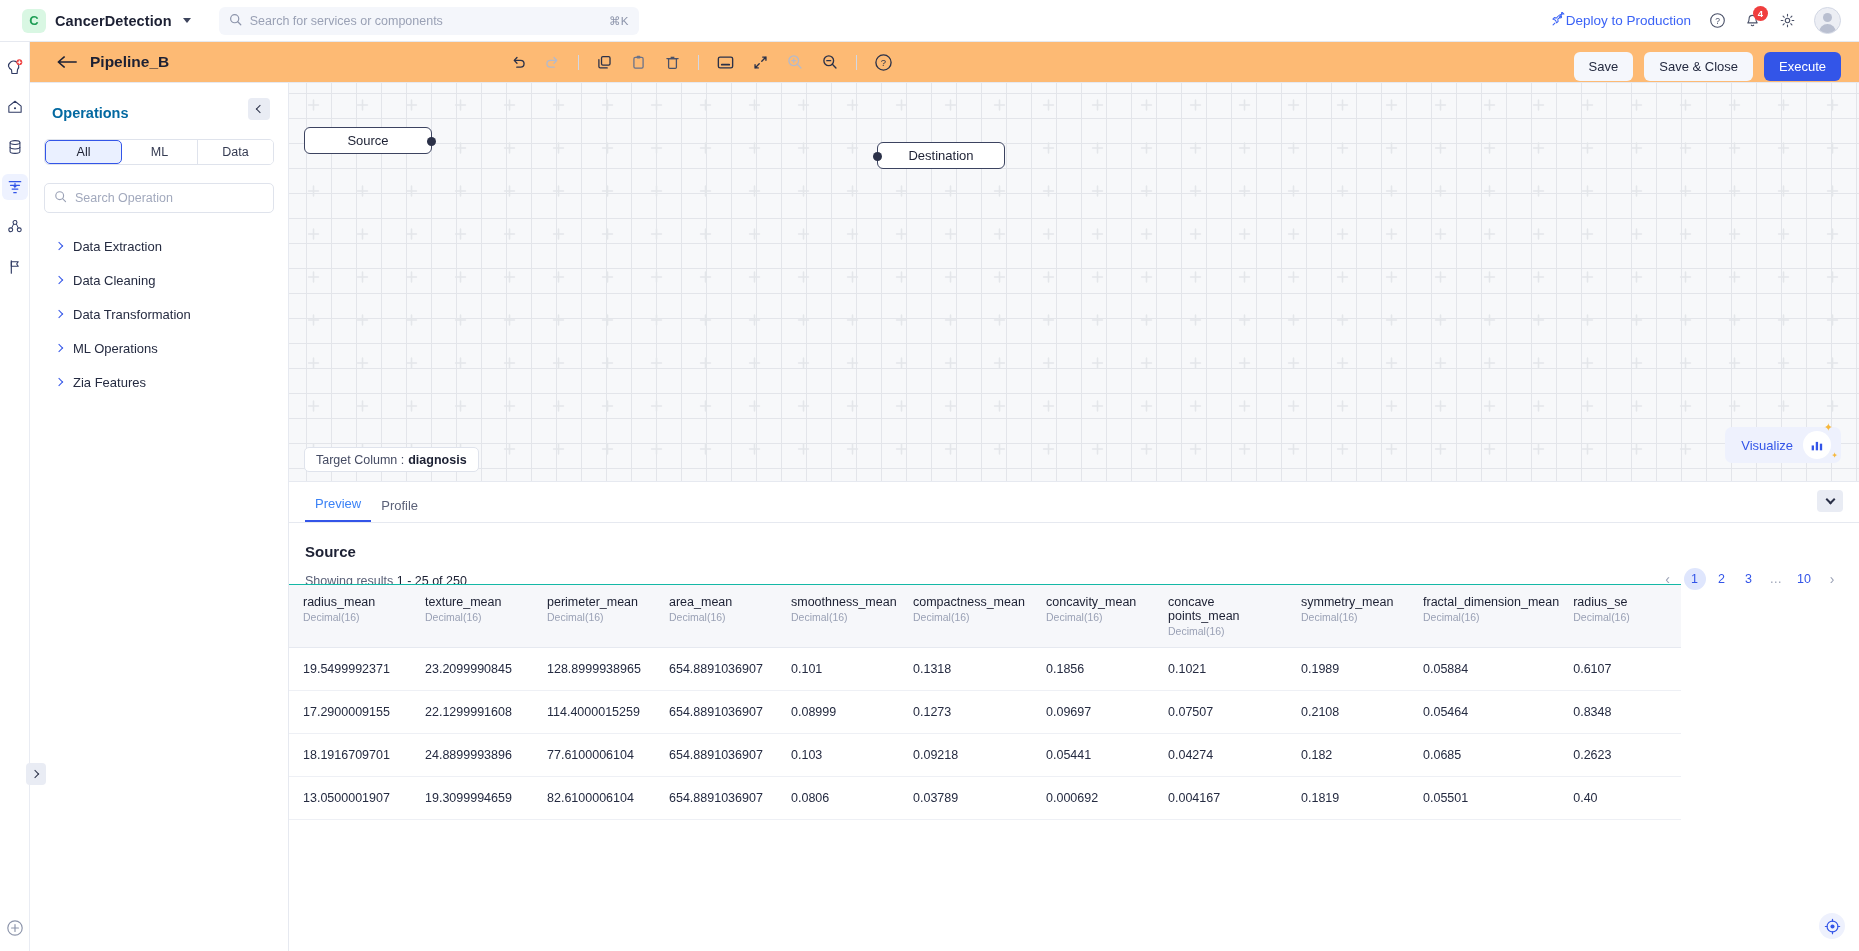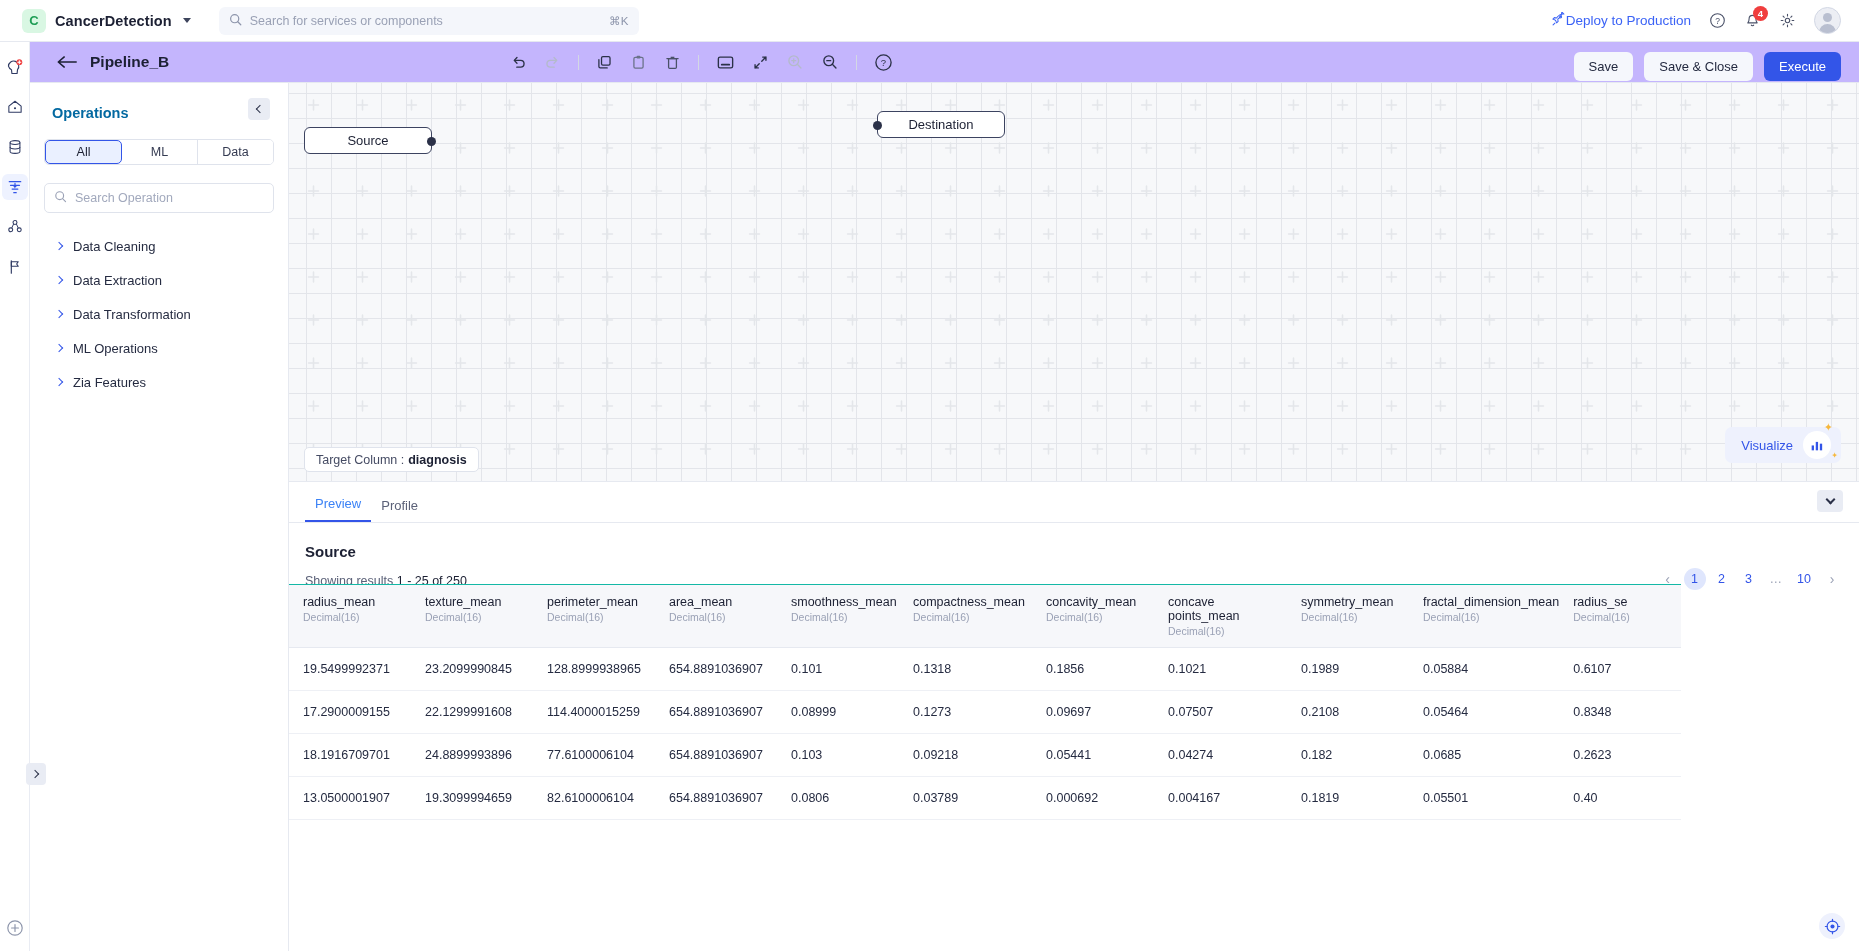--- a/index.html
+++ b/index.html
@@ -72,21 +72,21 @@
   .rail-item {
     width: 26px; height: 26px; border-radius: 6px;
     display: flex; align-items: center; justify-content: center; cursor: pointer;
   }
   .rail-item.active { background: #eef2ff; }
   .rail-bottom { position: absolute; bottom: 10px; left: 0; width: 30px; display: flex; justify-content: center; }
 
   
   .pipebar {
     position: absolute; top: 42px; left: 30px; width: 1829px; height: 41px;
-    background: #c4b5fd; border-bottom: 1px solid #e6e9f0; display: flex; align-items: center;
+    background: #fdba74; border-bottom: 1px solid #e6e9f0; display: flex; align-items: center;
   }
   .back-arrow { margin-left: 26px; cursor: pointer; display: flex; align-items: center; }
   .pipe-title { font-size: 15.5px; font-weight: 700; margin-left: 12px; color: #1c2033; }
   .tools { display: flex; align-items: center; gap: 17px; margin-left: auto; margin-right: auto; }
   .tsep { width: 1px; height: 15px; background: #d3d8e4; }
   .tool { cursor: pointer; display: flex; align-items: center; justify-content: center; }
   .pipebar-right { margin-left: auto; display: flex; align-items: center; gap: 11px; margin-right: 18px; }
   .btn {
     height: 29px; padding: 0 14px; border-radius: 6px; font-size: 13px;
     display: flex; align-items: center; justify-content: center; cursor: pointer;
@@ -169,21 +169,21 @@
   .node {
     position: absolute; height: 27px; background: #fff;
     border: 1.6px solid #3c4360; border-radius: 6px;
     display: flex; align-items: center; justify-content: center;
     font-size: 13px; color: #1c2033; cursor: pointer;
   }
   .port {
     position: absolute; width: 9px; height: 9px; border-radius: 50%; background: #2b3148; top: 9px;
   }
   .node-source { left: 15px; top: 44px; width: 128px; }
-  .node-dest { left: 588px; top: 28px; width: 128px; }
+  .node-dest { left: 588px; top: 59px; width: 128px; }
 
   .target-chip {
     position: absolute; left: 15px; top: 364px; height: 25px; background: #fff;
     border: 1px solid #dfe3ec; border-radius: 5px; display: flex; align-items: center;
     padding: 0 11px; font-size: 12.5px; color: #454b63; gap: 4px;
   }
   .target-chip b { color: #1c2033; font-weight: 700; }
 
   .visualize {
     position: absolute; right: 18px; top: 344px; height: 36px;
@@ -468,25 +468,25 @@
             <circle cx="7" cy="7" r="4.8" fill="none" stroke="#9aa1b5" stroke-width="1.4"></circle>
             <line x1="10.6" y1="10.6" x2="14.2" y2="14.2" stroke="#9aa1b5" stroke-width="1.4" stroke-linecap="round"></line>
           </svg>
       </span>
       <input placeholder="Search Operation" style="">
     </div>
 
     <div class="op-list">
       <div class="op-row">
         <span class="chev-r"></span>
-        <span>Data Cleaning</span>
+        <span>Data Extraction</span>
       </div>
       <div class="op-row">
         <span class="chev-r"></span>
-        <span>Data Extraction</span>
+        <span>Data Cleaning</span>
       </div>
       <div class="op-row">
         <span class="chev-r"></span>
         <span>Data Transformation</span>
       </div>
       <div class="op-row">
         <span class="chev-r"></span>
         <span>ML Operations</span>
       </div>
       <div class="op-row">

